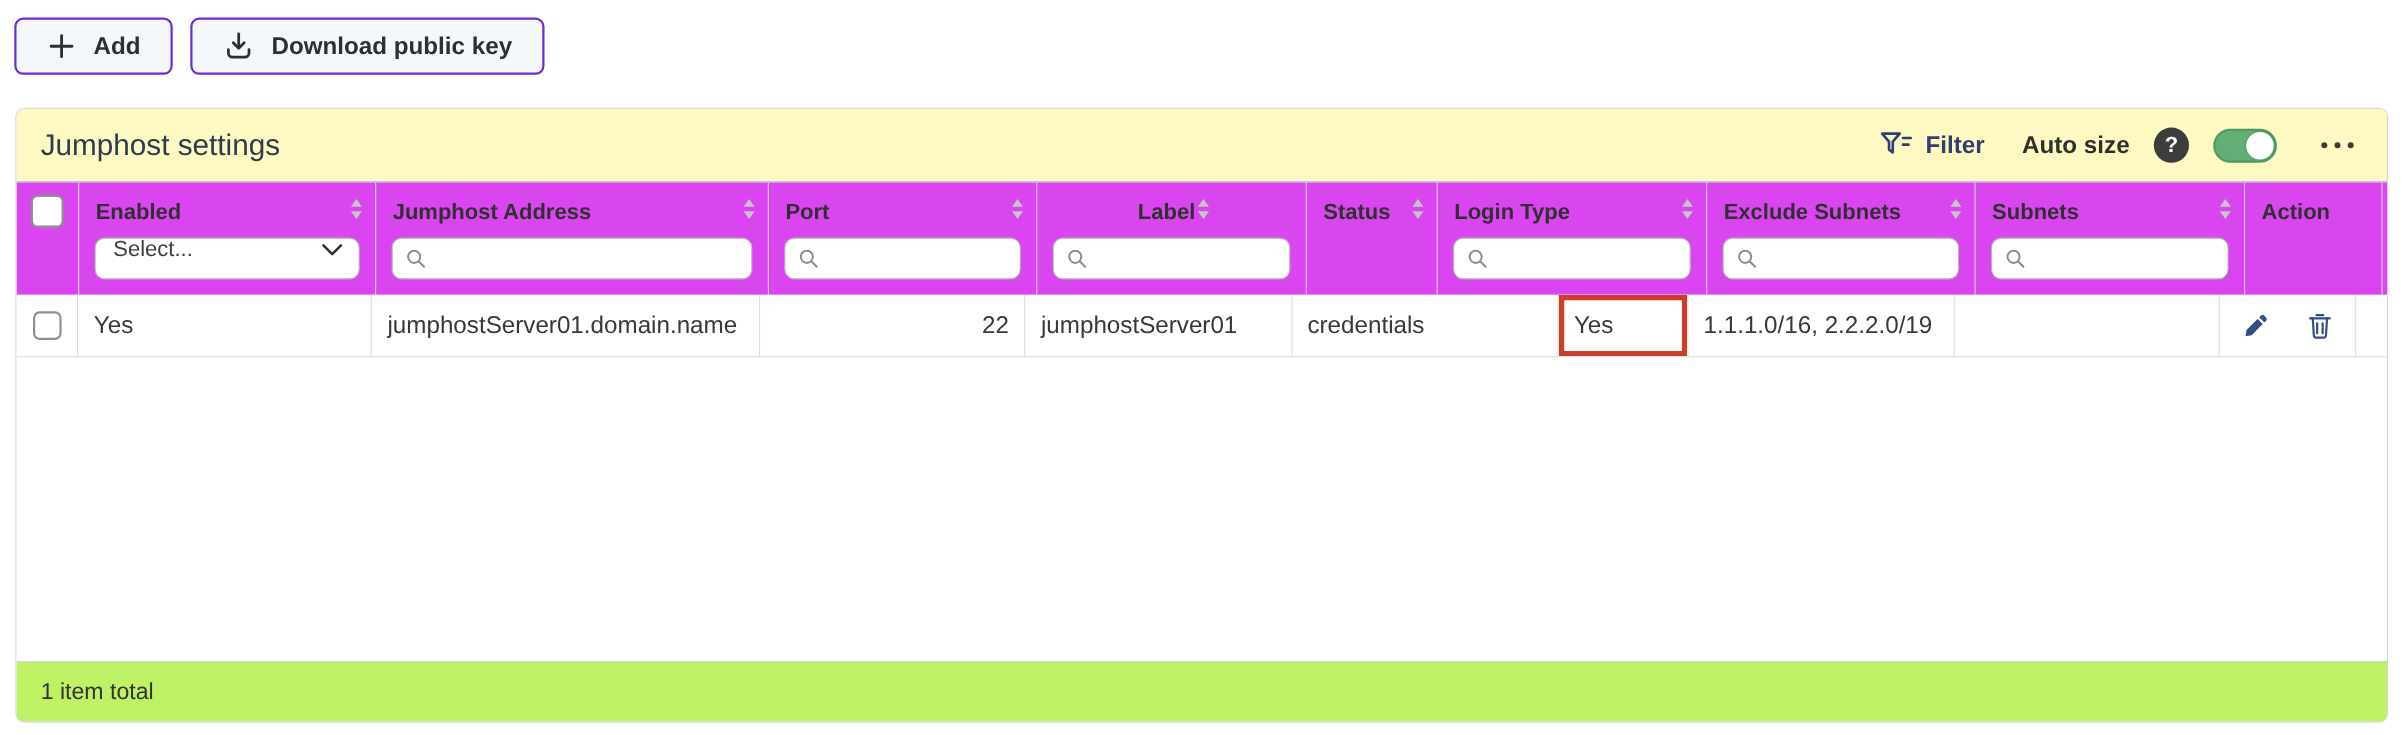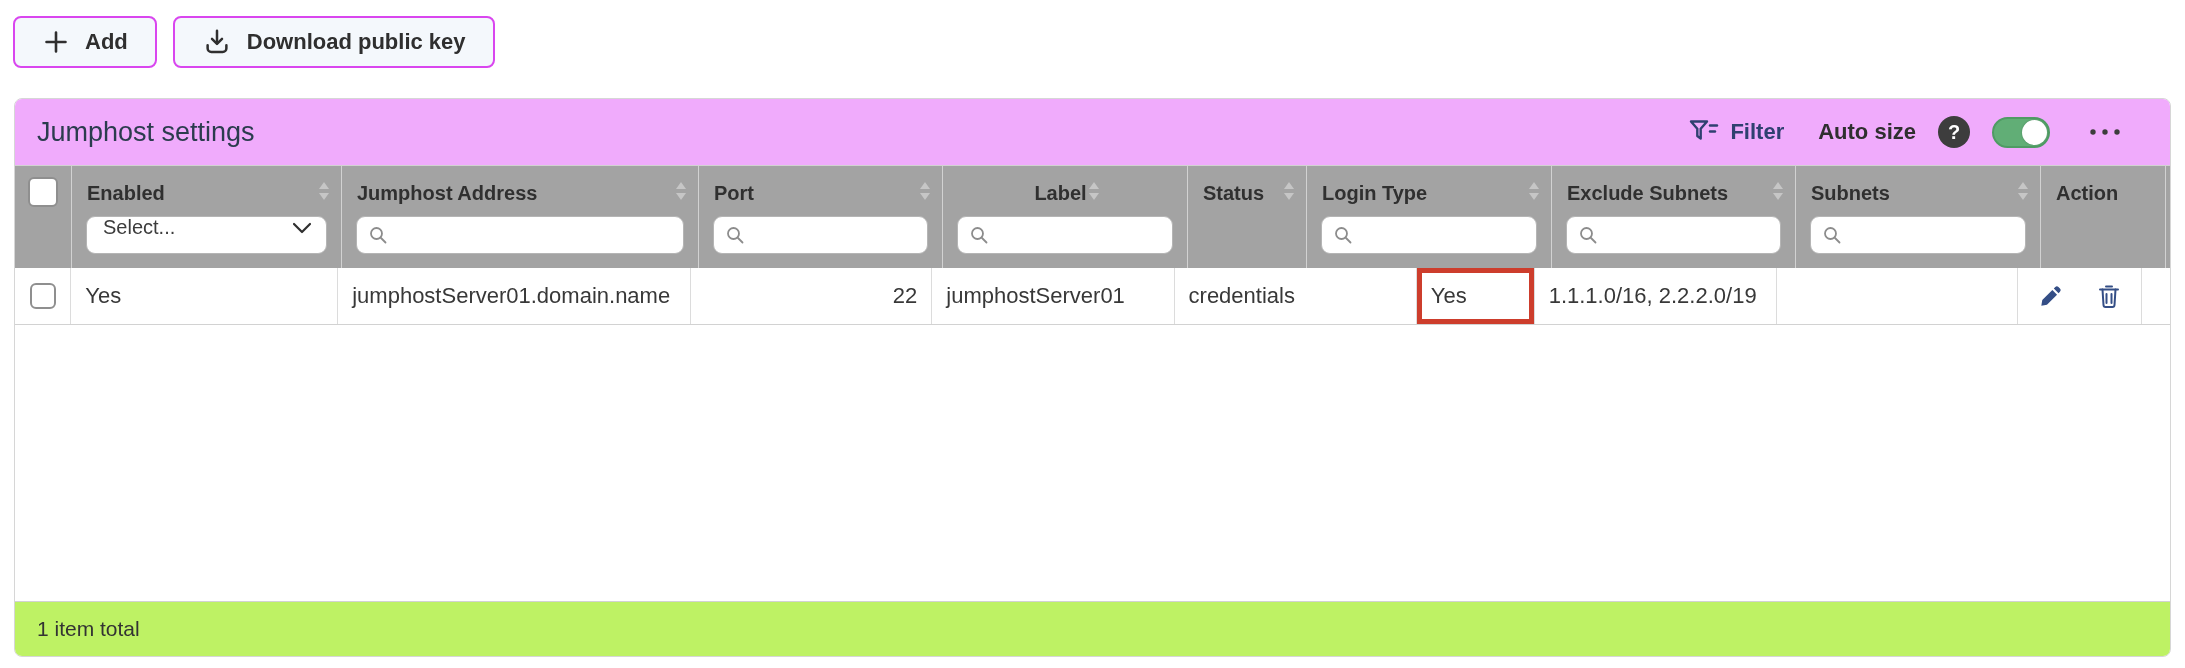--- a/index.html
+++ b/index.html
@@ -6,53 +6,53 @@
   html,body { margin:0; padding:0; }
   body {
     width:2185px; height:668px; background:#ffffff;
     font-family:"Liberation Sans", sans-serif; color:#333;
     position:relative; overflow:hidden;
   }
   
   .toolbar { position:absolute; left:13px; top:16px; display:flex; gap:16px; }
   .btn {
     height:52px; display:flex; align-items:center; gap:15px; padding:0 27px;
-    background:#f4f8fc; border:2px solid #d946ef; border-radius:8px;
+    background:#f4f8fc; border:2px solid #6d28d9; border-radius:8px;
     font-family:"Liberation Sans", sans-serif;
     font-size:22px; font-weight:700; color:#2f2f2f; cursor:pointer;
   }
   
   .panel {
     position:absolute; left:14px; top:98px; width:2157px; height:559px;
     border:1px solid #d6d6d6; border-radius:8px; background:#fff;
     display:flex; flex-direction:column; overflow:hidden;
   }
   .panel-header {
-    height:66px; flex:0 0 66px; background:#f0abfc;
-    display:flex; align-items:center; padding:0 44px 0 22px;
+    height:66px; flex:0 0 66px; background:#fef9c3;
+    display:flex; align-items:center; padding:0 24px 0 22px;
   }
   .title { font-size:27px; color:#2b3c4e; }
   .header-controls { margin-left:auto; display:flex; align-items:center; gap:22px;justify-content:space-between; }
   .filter-btn { display:flex; align-items:center; gap:11px; color:#2f4070;
     font-weight:700; font-size:22px; cursor:pointer; background:none; border:none;
     font-family:"Liberation Sans", sans-serif; }
   .autosize { font-weight:700; font-size:22px; color:#2f2f2f; margin-left:6px; }
   .help {
     width:32px; height:32px; border-radius:50%; background:#3d3d3d; color:#fff;
     display:flex; align-items:center; justify-content:center;
     font-size:20px; font-weight:700; border:none; cursor:pointer;
     font-family:"Liberation Sans", sans-serif;
   }
   .toggle { width:58px; height:31px; border-radius:17px; background:#61ae76;
     border:2px solid #4f9b64; position:relative; cursor:pointer; }
   .knob { position:absolute; right:1px; top:1px; width:25px; height:25px;
     background:#fff; border-radius:50%; box-shadow:0 0 2px rgba(0,0,0,.25); }
   .more { background:none; border:none; cursor:pointer; margin-left:12px; padding:4px; }
   
-  .thead { display:flex; background:#a3a3a3; border-top:1px solid #d2d2d2;
+  .thead { display:flex; background:#d946ef; border-top:1px solid #d2d2d2;
     height:103px; flex:0 0 103px; }
   .hcell { border-right:1px solid #d2d2d2; display:flex; flex-direction:column; padding-top:9px; }
   .hcell.cb { align-items:center; padding-top:11px; }
   .htitle { display:flex; align-items:center; padding:0 10px 0 15px; height:36px;
     font-weight:700; font-size:20px; color:#303030; cursor:pointer; }
   .sort { margin-left:auto; flex:0 0 auto; }
   .hfilter { padding:5px 14px 0 14px; }
   .search-wrap { position:relative; height:38px; }
   input.search {
     width:100%; height:38px; border:1px solid #b5b5b5; border-radius:9px;

